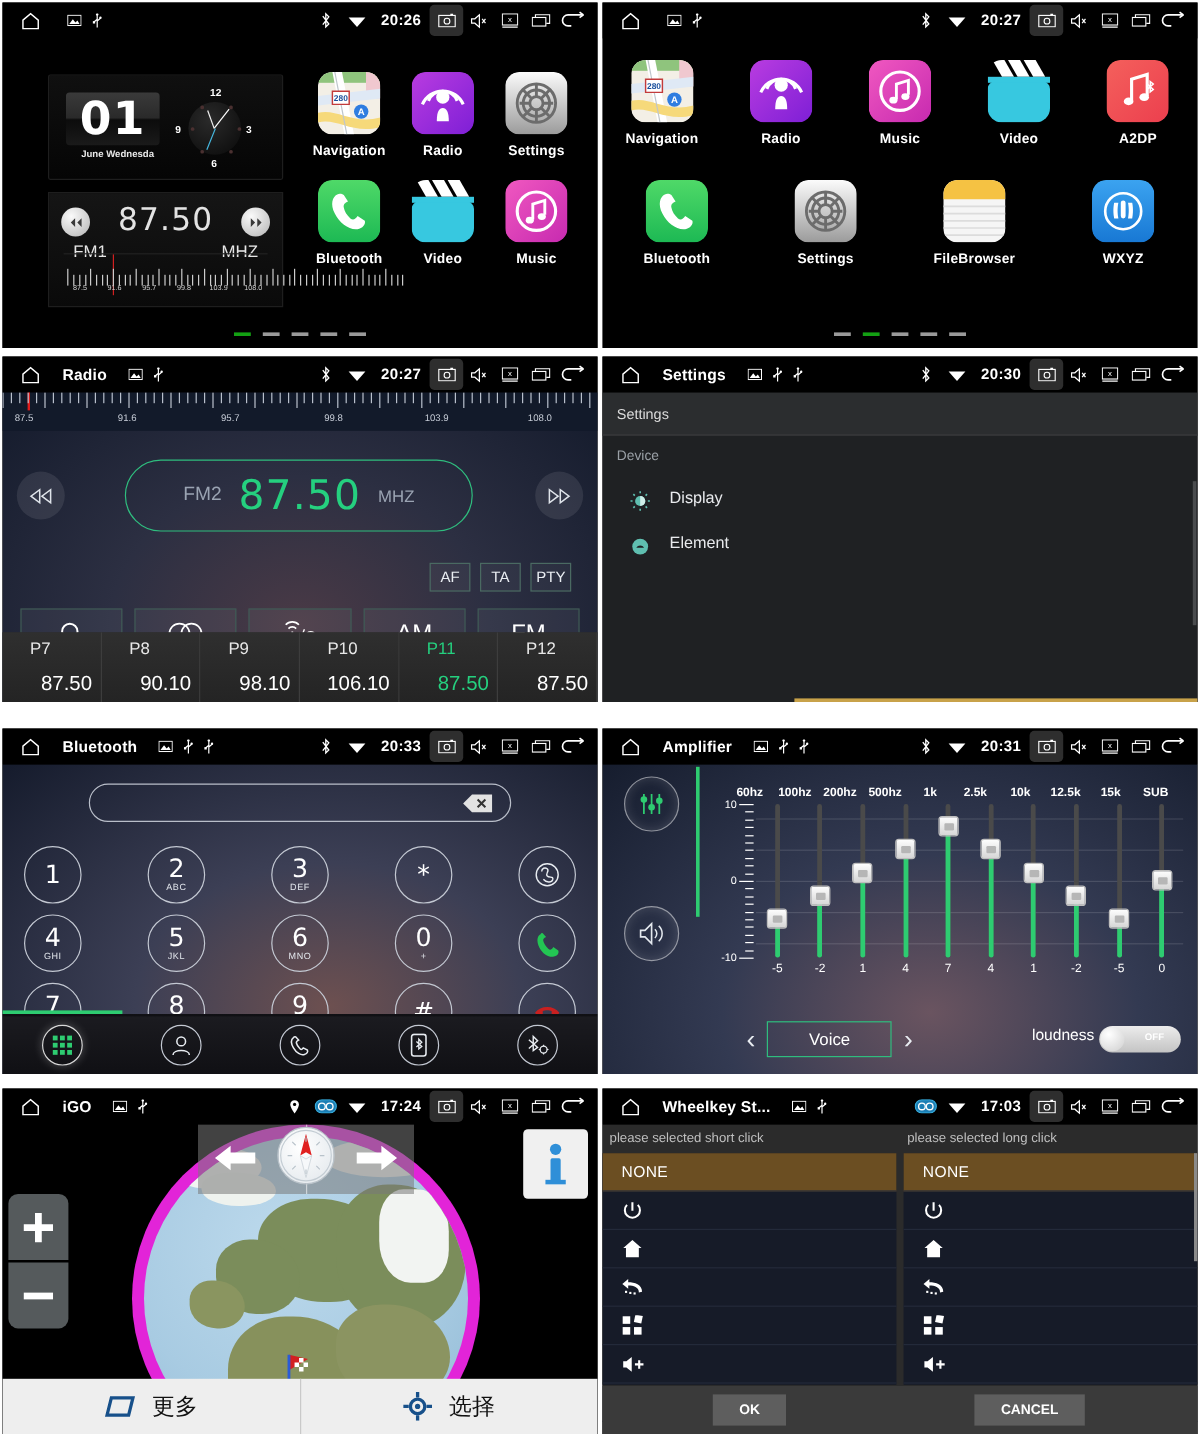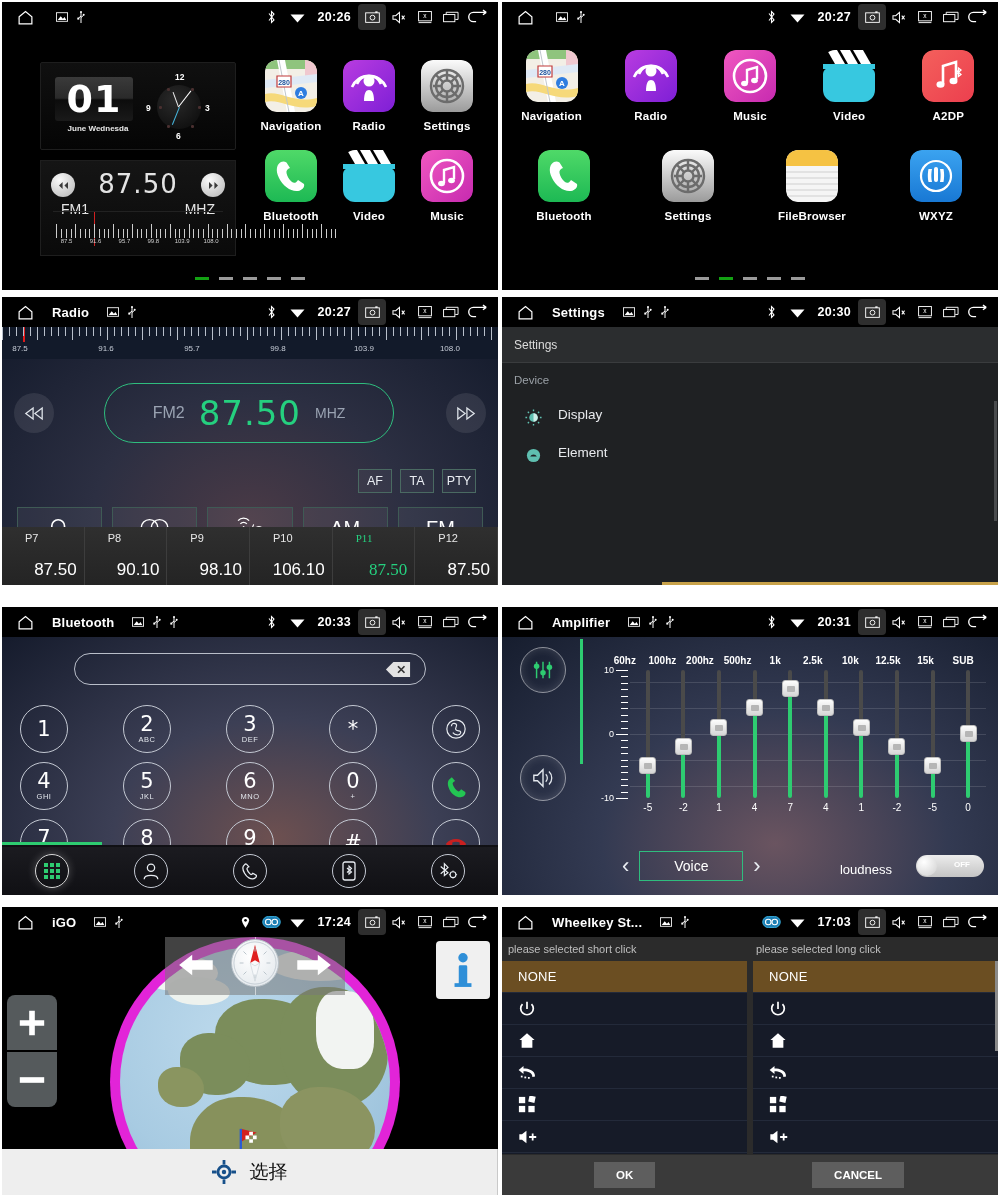--- a/index.html
+++ b/index.html
@@ -103,23 +103,23 @@
   .seekbtn{position:absolute;top:66px;width:40px;height:40px;border-radius:50%;background:rgba(255,255,255,.09);
     display:flex;align-items:center;justify-content:center;color:#dfe4ea;font-size:16px;}
   .rds{position:absolute;top:142px;right:22px;display:flex;gap:8px;}
   .rds div{width:34px;height:24px;border:1px solid #4a6a62;display:flex;align-items:center;justify-content:center;
     color:#e9edf2;font-size:12.5px;background:rgba(255,255,255,.04);}
   .fnrow{position:absolute;top:180px;left:15px;right:15px;display:flex;gap:10px;}
   .fnbtn{flex:1;height:42px;border:1px solid #3f5a55;background:rgba(255,255,255,.05);
     display:flex;align-items:center;justify-content:center;color:#fff;font-size:20px;}
   .presets{position:absolute;bottom:0;left:0;right:0;height:58px;display:flex;background:#2a2a2a;}
   .pset{flex:1;border-right:1px solid #3d3d3d;position:relative;background:linear-gradient(#2f2f2f,#242424);}
-  .pset .lbl{position:absolute;top:5px;left:7px;font-size:11px;color:#e8e8e8;padding-left:16px;}
+  .pset .lbl{position:absolute;top:5px;left:7px;font-size:14px;color:#e8e8e8;padding-left:16px;}
   .pset .val{position:absolute;bottom:5px;right:7px;font-size:17px;color:#fff;}
-  .pset.act .lbl,.pset.act .val{color:#25d07f;font-family:Liberation Serif, serif;}
+  .pset.act .lbl,.pset.act .val{color:#25d07f;}
 
   
   .set-screen{position:absolute;top:30px;left:0;right:0;bottom:0;background:#1f2123;}
   .set-head{height:36px;background:#2b2d2f;display:flex;align-items:center;padding-left:12px;color:#dcdcdc;font-size:12px;
     border-bottom:1px solid #3a3c3e;}
   .set-cat{height:34px;display:flex;align-items:center;padding-left:12px;color:#9aa0a6;font-size:11.5px;}
   .set-item{display:flex;align-items:flex-start;padding:10px 0 10px 14px;min-height:44px;}
   .set-ic{width:34px;display:flex;justify-content:center;padding-top:2px;color:#5fbfb0;}
   .set-txt{padding-left:8px;}
   .set-t1{color:#e8eaed;font-size:13.5px;}
@@ -166,21 +166,21 @@
   .eq-fill{position:absolute;left:50%;width:4px;margin-left:-2px;bottom:0;background:#2ecc71;border-radius:2px;}
   .eq-thumb{position:absolute;left:50%;width:17px;height:17px;margin-left:-8.5px;border-radius:3px;
     background:linear-gradient(#fdfdfd,#d6d6d6);border:1px solid #bdbdbd;}
   .eq-thumb:after{content:"";position:absolute;left:4px;top:5px;width:8px;height:6px;background:#b6b6b6;border-radius:1px;}
   .eq-vals{display:flex;margin-left:28px;margin-top:4px;}
   .eq-vals span{flex:1;text-align:center;color:#fff;font-size:10px;}
   .amp-bottom{position:absolute;bottom:14px;left:110px;right:14px;display:flex;align-items:center;}
   .arrbtn{color:#e9edf2;font-size:22px;padding:0 10px;}
   .voicebox{width:104px;height:30px;border:1px solid #2fbd7e;display:flex;align-items:center;justify-content:center;
     color:#fff;font-size:14px;}
-  .loud{margin-left:auto;display:flex;align-items:flex-end;gap:24px;}
+  .loud{margin-left:auto;display:flex;align-items:flex-start;gap:4px;}
   .loud-lab{color:#fff;font-size:13px;}
   .toggle{width:68px;height:22px;border-radius:11px;background:linear-gradient(#ececec,#c4c4c4);position:relative;}
   .toggle .knob{position:absolute;left:1px;top:1px;width:20px;height:20px;border-radius:50%;
     background:radial-gradient(circle at 35% 30%,#fff,#cfcfcf);}
   .toggle .off{position:absolute;right:14px;top:5px;font-size:8px;color:#fff;font-weight:bold;}
 
   
   .igo-screen{position:absolute;top:30px;left:0;right:0;bottom:0;background:#000;}
   .globe-wrap{position:absolute;left:108px;top:0px;width:290px;height:232px;}
   .globe-ring{position:absolute;left:0;top:0;width:290px;height:290px;border-radius:50%;
@@ -1730,20 +1730,28 @@
         <div class="zbtn bot">
           <svg width="30" height="30" viewBox="0 0 32 32">
               <rect x="3" y="13" width="26" height="6" fill="#fff"></rect>
             </svg>
         </div>
       </div>
 
       <div class="igo-bottom">
         <div class="igo-b">
           <span>
+            <svg width="26" height="18" viewBox="0 0 28 20">
+                <path d="M6 2 H26 L22 18 H2 Z" fill="none" stroke="#17508a" stroke-width="3"></path>
+              </svg>
+          </span>
+          <span>更多</span>
+        </div>
+        <div class="igo-b">
+          <span>
             <svg width="24" height="24" viewBox="0 0 26 26">
                 <circle cx="13" cy="13" r="6.5" fill="none" stroke="#17508a" stroke-width="3"></circle>
                 <circle cx="13" cy="13" r="2.4" fill="#17508a"></circle>
                 <path d="M13 0 V5 M13 21 V26 M0 13 H5 M21 13 H26" stroke="#17508a" stroke-width="3"></path>
               </svg>
           </span>
           <span>选择</span>
         </div>
       </div>
     </div>

